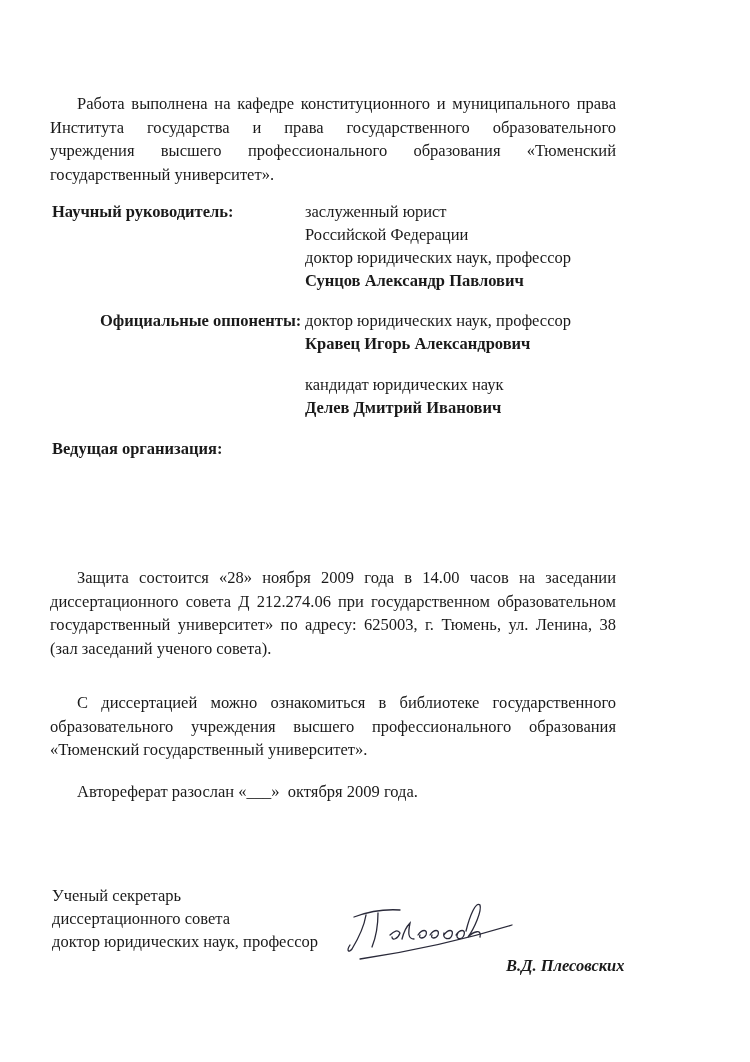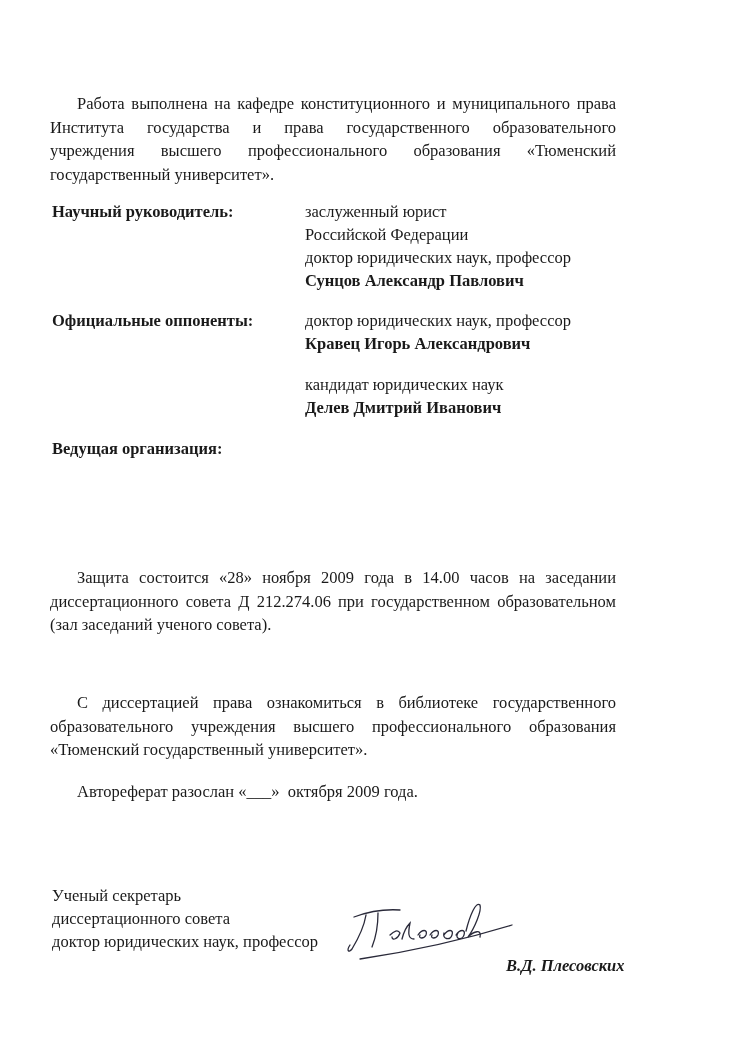--- a/index.html
+++ b/index.html
@@ -34,40 +34,41 @@
   </div>
 
   <div class="label" style="top:202px;">Научный руководитель:</div>
   <div class="block" style="top:200px;">
     <div>заслуженный юрист</div>
     <div>Российской Федерации</div>
     <div>доктор юридических наук, профессор</div>
     <div class="b">Сунцов Александр Павлович</div>
   </div>
 
-  <div class="label" style="top:311px;">Официальные оппоненты:</div>
+  <div class="label" style="top:311px;margin-left:48px;">Официальные оппоненты:</div>
   <div class="block" style="top:309px;">
     <div>доктор юридических наук, профессор</div>
     <div class="b">Кравец Игорь Александрович</div>
   </div>
   <div class="block" style="top:373px;">
     <div>кандидат юридических наук</div>
     <div class="b">Делев Дмитрий Иванович</div>
   </div>
 
   <div class="label" style="top:439px;">Ведущая организация:</div>
 
   <div class="para" style="top:566px;">
     <span class="line indent">Защита состоится «28» ноября 2009 года в 14.00 часов на заседании</span>
     <span class="line">диссертационного совета Д 212.274.06 при государственном образовательном</span>
+    <span class="line">государственный университет» по адресу: 625003, г. Тюмень, ул. Ленина, 38</span>
     <span class="line last">(зал заседаний ученого совета).</span>
   </div>
 
   <div class="para" style="top:691px;">
-    <span class="line indent">С диссертацией права ознакомиться в библиотеке государственного</span>
+    <span class="line indent">С диссертацией можно ознакомиться в библиотеке государственного</span>
     <span class="line">образовательного учреждения высшего профессионального образования</span>
     <span class="line last">«Тюменский государственный университет».</span>
   </div>
 
   <div class="para" style="top:780px;">
     <span class="line indent last" style="white-space:pre;">Автореферат разослан «___»  октября 2009 года.</span>
   </div>
 
   <div class="sig-left">
     <div>Ученый секретарь</div>

